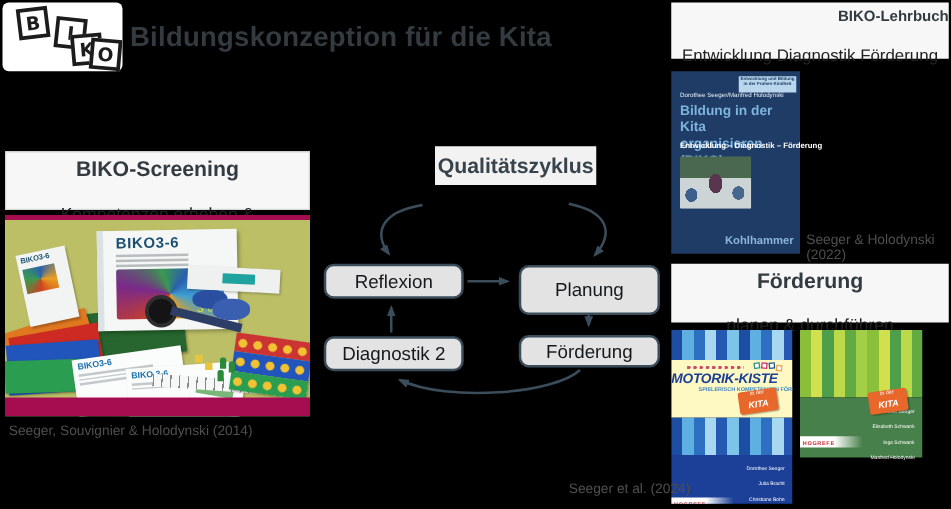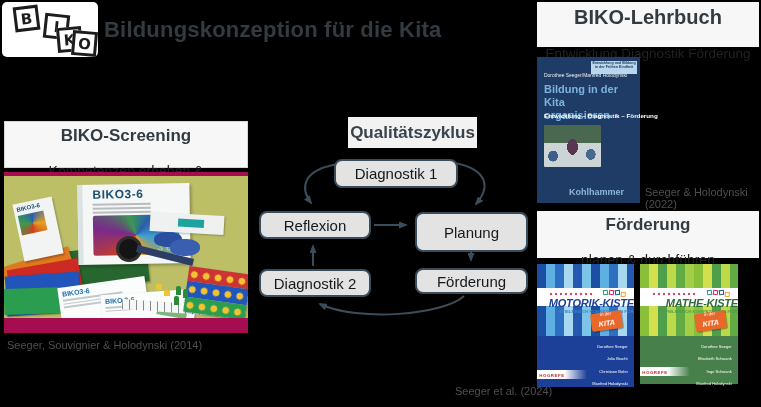--- a/index.html
+++ b/index.html
@@ -77,28 +77,28 @@
   .bk-badge .in{font-size:8px;font-weight:bold;line-height:1.1;transform:scale(.45);transform-origin:center top;width:222%;margin-left:-61%;}
   .bk-auth{position:absolute;left:7px;top:16px;color:#e8eef4;font-size:8px;transform:scale(.62);transform-origin:left top;white-space:nowrap;}
   .bk-title{position:absolute;left:7px;top:26px;color:#7db3dc;font-weight:bold;font-size:11px;line-height:1.2;}
   .bk-sub{position:absolute;left:7px;top:56px;color:#fff;font-weight:bold;font-size:8px;transform:scale(.78);transform-origin:left top;white-space:nowrap;}
   .bk-photo{position:absolute;left:7px;top:68px;width:57px;height:42px;border-radius:1px;
     background:
       radial-gradient(ellipse 9px 13px at 50% 52%,#5a3550 60%,transparent 61%),
       radial-gradient(ellipse 8px 9px at 16% 74%,#3e5e8e 60%,transparent 61%),
       radial-gradient(ellipse 8px 9px at 82% 70%,#47688f 60%,transparent 61%),
       linear-gradient(180deg,#4a6850 0 42%,#cdd4d6 42% 100%);}
-  .bk-pub{position:absolute;right:16px;bottom:6px;color:#8cb6da;font-weight:bold;font-size:9px;}
+  .bk-pub{position:absolute;right:5px;bottom:6px;color:#8cb6da;font-weight:bold;font-size:9px;}
 
   
   .cover{position:absolute;overflow:hidden;box-shadow:0 0 0 1px rgba(0,0,0,.4);}
   .cover .st{width:100%;}
   .motorik .st{background:repeating-linear-gradient(90deg,#1c4fa3 0 9px,#5fb0e2 9px 18px,#2d6fc0 18px 27px,#a8d8f0 27px 36px,#2558b0 36px 45px,#7cc4e8 45px 54px);}
   .mathe .st{background:repeating-linear-gradient(90deg,#8abf3a 0 9px,#d3e04e 9px 18px,#4e9e4a 18px 27px,#bcd94a 27px 36px,#62ab42 36px 45px,#a2cf45 45px 54px);}
-  .cover .band{position:relative;height:18px;background:#ffffff;text-align:right;}
+  .cover .band{position:relative;height:46px;background:#fef9c3;text-align:left;}
   .cover-title{padding-top:9px;font-size:11px;font-weight:bold;font-style:italic;letter-spacing:-.2px;}
   .motorik .cover-title{color:var(--motorik-blue);}
   .mathe .cover-title{color:#2d6b36;}
   .cover-sub{font-size:8px;font-weight:bold;transform:scale(.55);transform-origin:center top;white-space:nowrap;}
   .motorik .cover-sub{color:#3f85c4;}
   .mathe .cover-sub{color:#4e9e4a;}
   .dots{position:absolute;left:12px;top:4px;width:46px;height:4px;
     background-image:radial-gradient(circle at 2px 2px,#c94a6a 1.2px,transparent 1.6px);background-size:5px 4px;}
   .mini-logo{position:absolute;right:8px;top:2px;display:flex;gap:1px;}
   .mini-logo i{display:block;width:5px;height:5px;background:#fff;border:1px solid;}
@@ -206,28 +206,27 @@
       </marker>
     </defs>
     <path d="M 338 164 C 302 170, 300 188, 311 203" marker-end="url(#arr)"></path>
     <path d="M 455 163 C 489 170, 490 188, 476 204" marker-end="url(#arr)"></path>
     <path d="M 374 225 L 406 225" marker-end="url(#arr)"></path>
     <path d="M 471 240 L 471 260" marker-end="url(#arr)"></path>
     <path d="M 464 296 C 444 315, 358 322, 320 304" marker-end="url(#arr)"></path>
     <path d="M 313 266 L 313 246" marker-end="url(#arr)"></path>
   </svg>
 
-  <div class="node" style="left:334px;top:159px;width:124px;height:29px;">Diagnostik 1</div>
   <div class="node" style="left:259px;top:211px;width:112px;height:28px;">Reflexion</div>
   <div class="node" style="left:415px;top:212px;width:113px;height:40px;">Planung</div>
   <div class="node" style="left:259px;top:269px;width:112px;height:28px;text-align:right;">Diagnostik 2</div>
   <div class="node" style="left:415px;top:268px;width:113px;height:26px;">Förderung</div>
 
   <div class="card" style="left:537px;top:2px;width:222px;height:45px;">
-    <div class="t" style="font-size:20px;">BIKO-Lehrbuch</div>
+    <div class="t" style="font-size:12px;text-align:right;">BIKO-Lehrbuch</div>
     <div class="s" style="font-size:13.5px;">Entwicklung Diagnostik Förderung</div>
   </div>
 
   <div class="book-k">
     <div class="bk-badge">
       <div class="in">
         <div>Entwicklung und Bildung</div>
         <div>in der Frühen Kindheit</div>
       </div>
     </div>
@@ -274,31 +273,20 @@
         <div>Manfred Holodynski</div>
       </div>
       <div class="hogrefe">
         <span>HOGREFE</span>
       </div>
     </div>
   </div>
 
   <div class="cover mathe" style="left:640px;top:264px;width:98px;height:136px;">
     <div class="st" style="height:24px;"></div>
-    <div class="band">
-      <div class="dots"></div>
-      <div class="mini-logo">
-          <i></i>
-          <i></i>
-          <i></i>
-          <i></i>
-        </div>
-      <div class="cover-title">MATHE-KISTE</div>
-      <div class="cover-sub">SPIELERISCH KOMPETENZEN FÖRDERN</div>
-    </div>
     <div class="badge-kita">
       <div class="l1">in der</div>
       <div class="l2">KITA</div>
     </div>
     <div class="st" style="height:30px;"></div>
     <div class="solid" style="height:48px;">
       <div class="authors">
         <div>Dorothee Seeger</div>
         <div>Elisabeth Schwank</div>
         <div>Inge Schwank</div>

